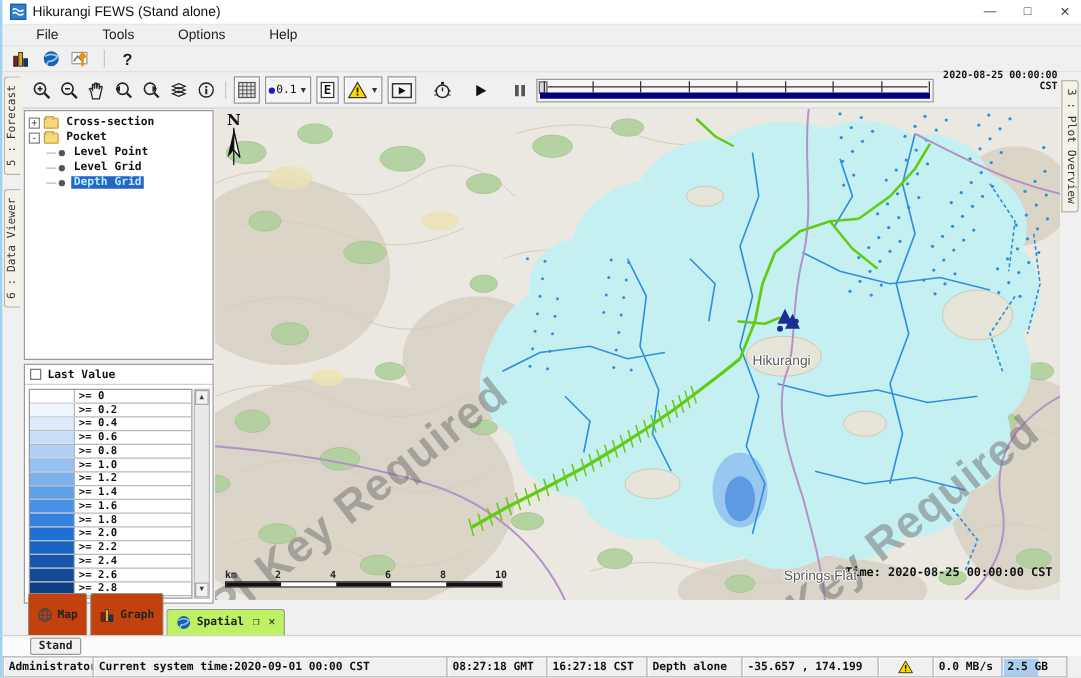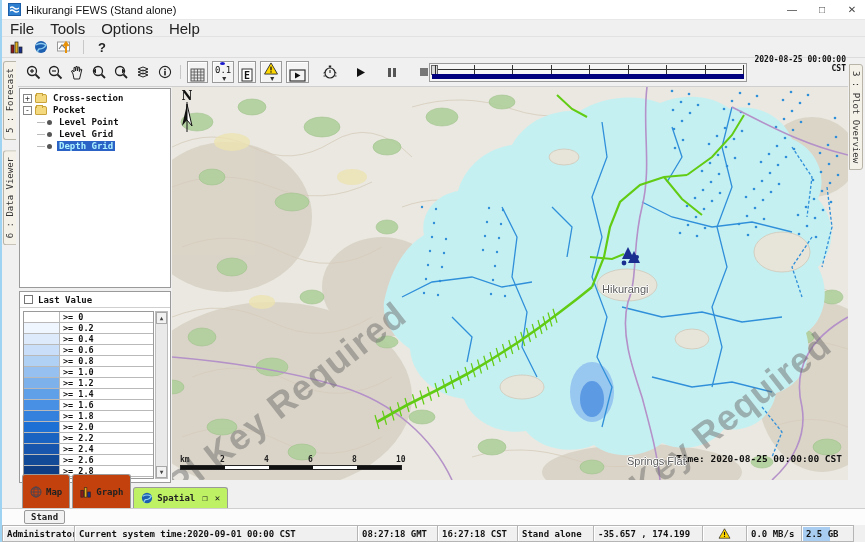--- a/index.html
+++ b/index.html
@@ -14,35 +14,35 @@
               display:flex; align-items:center; justify-content:center; }
   #titlebar .app-icon svg { display:block; }
   #titlebar .title-text { font-size:11px; color:#111; }
   #win-controls { margin-left:auto; display:flex; height:100%; }
   #win-controls .wbtn { width:30px; height:100%; display:flex; align-items:center; justify-content:center;
               font-size:10px; color:#444; cursor:default; }
 
   
   #menubar { position:absolute; left:0; top:20px; width:865px; height:17px; background:#f0f0f0;
              display:flex; align-items:center; border-bottom:1px solid #e2e2e2; }
-  .menu-item { font-size:15px; color:#222; padding:1px 8px; }
+  .menu-item { font-size:11px; color:#222; padding:1px 8px;margin-left:19px; }
 
   
   #toolbar1 { position:absolute; left:0; top:37px; width:865px; height:21px; background:#f0f0f0;
               display:flex; align-items:center; gap:4px; padding-left:5px; border-bottom:1px solid #dcdcdc; }
   .tb1-btn { width:20px; height:18px; display:flex; align-items:center; justify-content:center; }
   .tb-sep { width:1px; height:14px; background:#c8c8c8; margin:0 4px; }
   .help-q { font-size:13px; font-weight:bold; color:#222; }
 
   
   #toolbar2 { position:absolute; left:0; top:58px; width:865px; height:29px; background:#f0f0f0;
               display:flex; align-items:center; border-bottom:1px solid #cfcfcf; }
   .tb2-flat { width:20px; height:20px; display:flex; align-items:center; justify-content:center; margin:0 1px; }
-  .tb2-raised { height:22px; display:flex; align-items:center; justify-content:flex-end; margin:0 2px;
-                background:#f4f4f4; border:1px solid #9a9a9a; box-shadow:inset 1px 1px 0 #fff; padding:0 2px;flex-direction:column; }
+  .tb2-raised { height:22px; display:flex; align-items:center; justify-content:flex-start; margin:0 2px;
+                background:#f4f4f4; border:1px solid #9a9a9a; box-shadow:inset 1px 1px 0 #fff; padding:0 2px; }
   .dd-caret { font-size:7px; color:#333; margin-left:2px; }
   .interval-text { font-size:9px; font-family:"DejaVu Sans Mono", monospace; color:#111; }
   .blue-dot { width:5px; height:5px; border-radius:50%; background:#1919cc; margin-right:1px; }
   #timeline { position:absolute; left:427px; top:63px; width:318px; height:19px; border:1px solid #9a9a9a;
               background:#f6f6f6; }
   #timeline .track { position:absolute; left:4px; right:4px; top:5px; height:0; border-top:1px solid #333; }
   #timeline .tick { position:absolute; top:1px; width:1px; height:9px; background:#333; }
   #timeline .navy { position:absolute; left:2px; right:2px; bottom:2px; height:5px; background:#00007f; }
   #timeline .thumb { position:absolute; left:1px; top:1px; width:7px; height:10px; background:#d8d8d8; border:1px solid #666; }
   #tl-date { position:absolute; left:748px; top:55px; width:96px; font-family:"DejaVu Sans Mono", monospace;
@@ -772,21 +772,21 @@
   </div>
 <div id="logs-row">
   <span id="logs-btn">Stand</span>
 </div>
 
 <div id="statusbar">
   <div class="status-cell" style="width:72px">Administrator</div>
   <div class="status-cell" style="width:283px">Current system time:2020-09-01 00:00 CST</div>
   <div class="status-cell" style="width:80px">08:27:18 GMT</div>
   <div class="status-cell" style="width:80px">16:27:18 CST</div>
-  <div class="status-cell" style="width:76px">Stand alone</div>
+  <div class="status-cell" style="width:76px">Depth alone</div>
   <div class="status-cell" style="width:109px">-35.657 , 174.199</div>
   <div class="status-cell" style="width:44px; justify-content:center;">
     <svg width="13" height="11" viewBox="0 0 16 14">
         <path d="M8 1 L15 13 L1 13 Z" fill="#ffd700" stroke="#333" stroke-width="1"></path>
         <rect x="7.3" y="5" width="1.4" height="4" fill="#111"></rect>
         <rect x="7.3" y="10" width="1.4" height="1.4" fill="#111"></rect>
       </svg>
   </div>
   <div class="status-cell" style="width:55px">0.0 MB/s</div>
   <div class="status-cell" style="width:53px" id="status-memory">2.5 GB</div>

